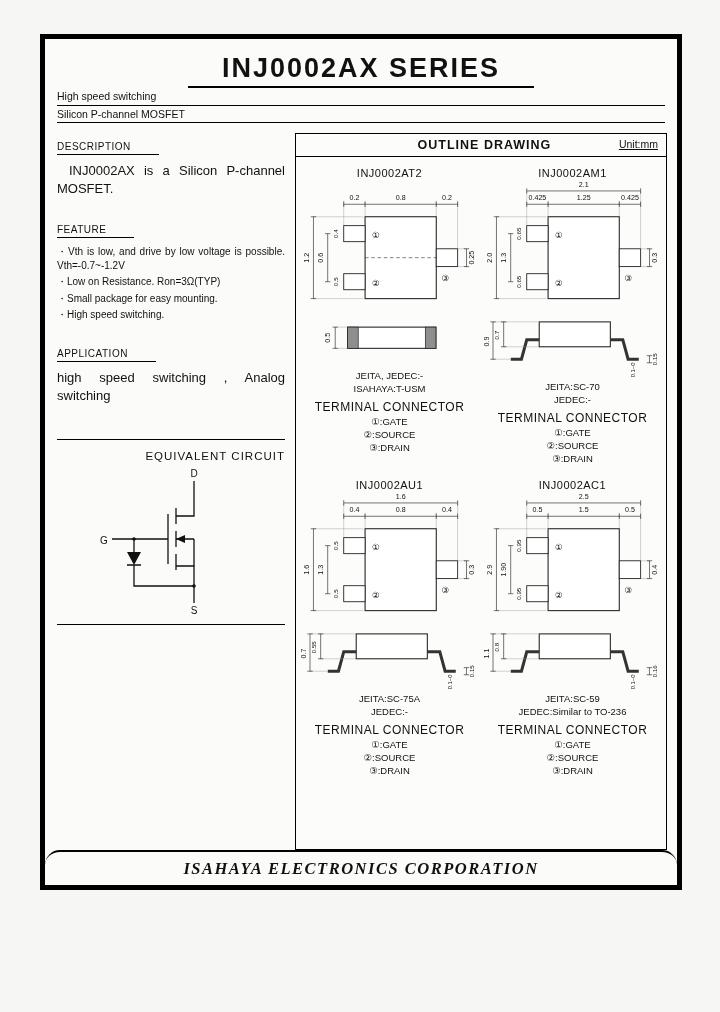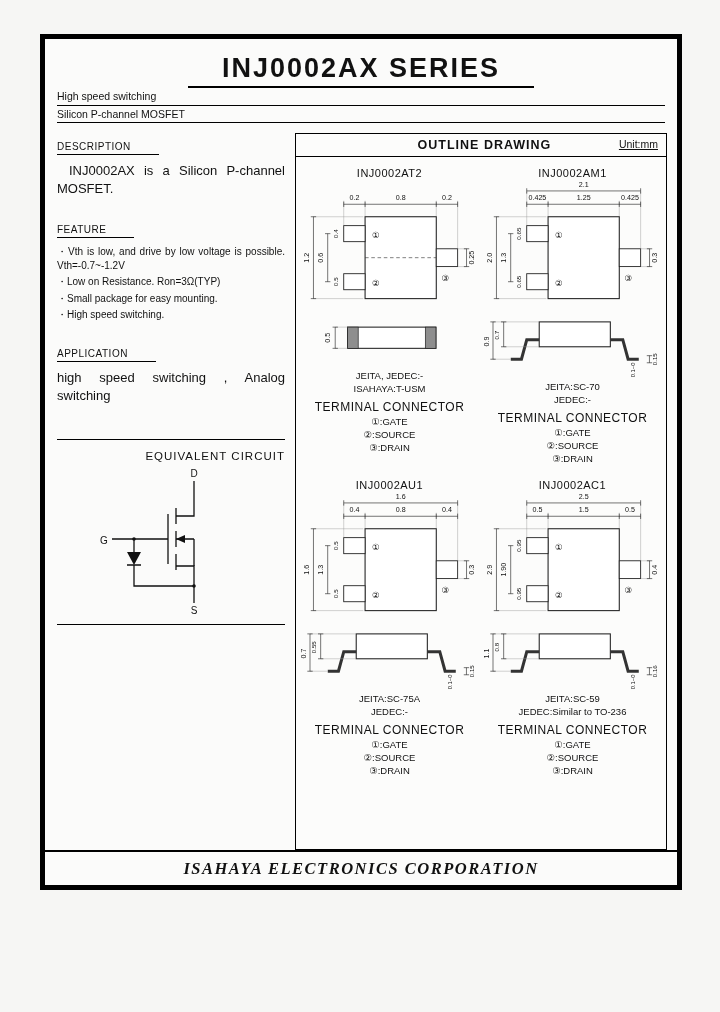--- a/index.html
+++ b/index.html
@@ -78,21 +78,21 @@
   .ext { stroke:#999; stroke-width:0.5; fill:none; }
   .part { fill:#fff; stroke:#222; stroke-width:1.2; }
   .lead { fill:#fff; stroke:#222; stroke-width:1; }
   .leg  { fill:none; stroke:#333; stroke-width:3.4; }
   .cap  { fill:#8e8e8e; stroke:#222; stroke-width:0.8; }
   .dash { stroke:#333; stroke-width:0.7; stroke-dasharray:4 3; fill:none; }
   
   .footer {
     margin-top:auto;
     border-top:2px solid #000;
-    text-align:center; padding:7px 0 6px 0;
+    text-align:center; padding:7px 0 6px 0;border-radius:15px;
   }
   .footer span {
     font-family:"Liberation Serif", serif;
     font-style:italic; font-weight:bold; font-size:16.5px; letter-spacing:1.5px;
   }
 </style>
 </head>
 <body>
 
 <div class="frame">

